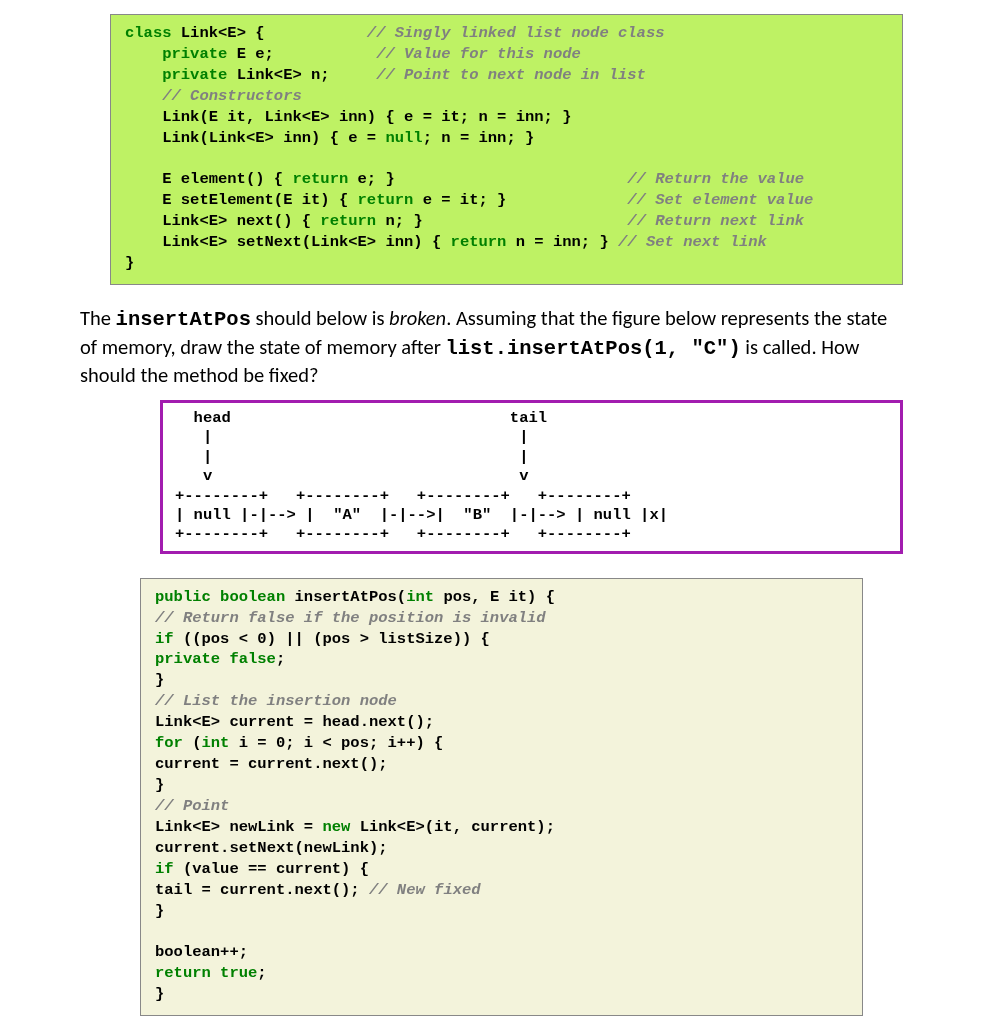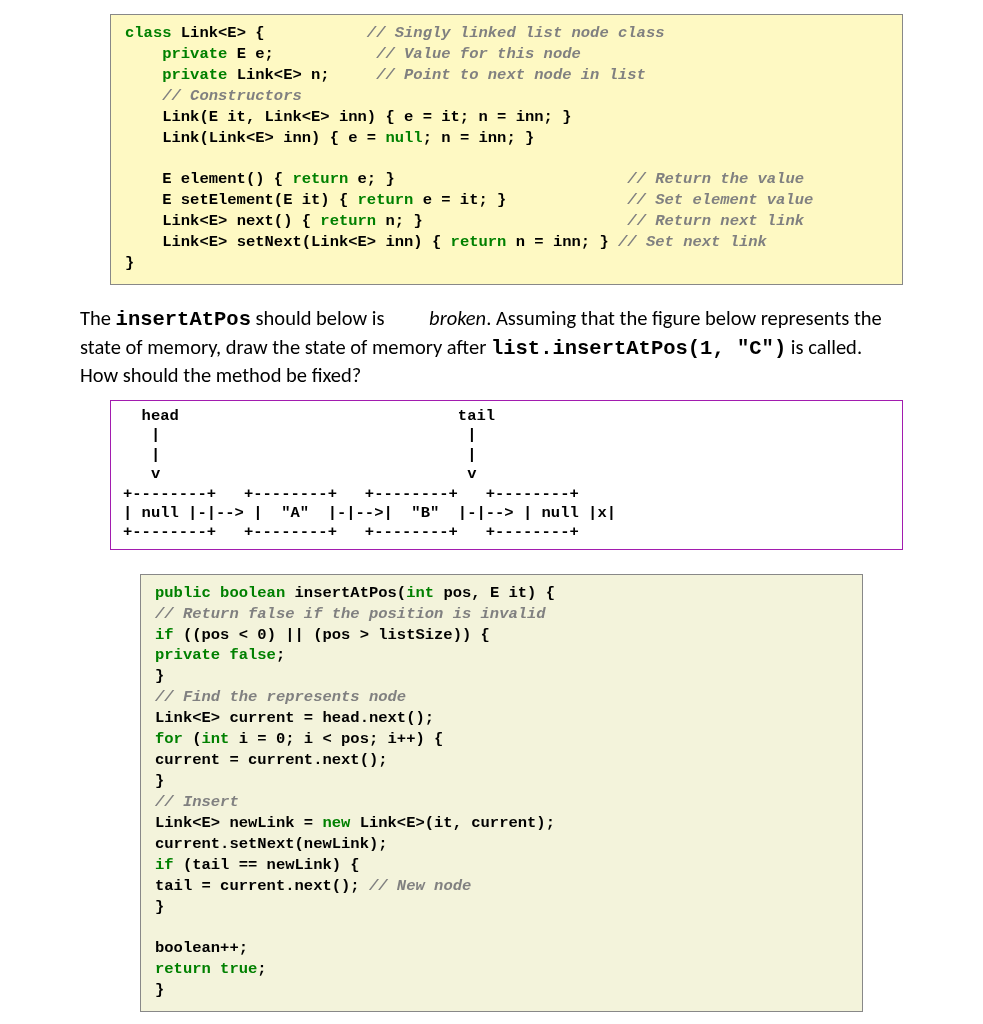--- a/index.html
+++ b/index.html
@@ -14,21 +14,21 @@
   .page {
     padding: 10px 80px 30px 80px;
   }
   .qheader {
     font-size: 20.5px;
     margin-bottom: 6px;
     line-height: 1.3;
   }
   .qheader .b { font-weight: 700; }
   .code-box {
-    background: #fef9c3;
+    background: #bef264;
     border: 1px solid #888;
     padding: 8px 14px 10px 14px;
     margin: 4px 0 16px 30px;
     font-family: "Courier New", monospace;
     font-size: 15.5px;
     line-height: 1.35;
     white-space: pre;
     color: #000;
   }
   .kw { color: #008000; font-weight: 700; }
@@ -38,25 +38,25 @@
 
   .para {
     font-size: 20.5px;
     line-height: 1.35;
     margin: 20px 0 10px 0;
   }
   .mono-inline {
     font-family: "Courier New", monospace;
     font-weight: 700;
   }
-  .i { font-style: italic; margin-left: 40px; }
+  .i { font-style: italic; }
 
   .ascii-box {
-    border: 1px solid #a21caf;
-    margin: 8px 0 24px 30px;
+    border: 3px solid #a21caf;
+    margin: 8px 0 24px 80px;
     padding: 6px 12px 6px 12px;
     font-family: "Courier New", monospace;
     font-size: 15.5px;
     line-height: 1.25;
     white-space: pre;
     font-weight: 700;
   }
   .code-box2 {
     background: #f3f3db;
     border: 1px solid #888;
@@ -98,29 +98,29 @@
 <span>   v                                 v</span>
 <span>+--------+   +--------+   +--------+   +--------+</span>
 <span>| null |-|--&gt; |  "A"  |-|--&gt;|  "B"  |-|--&gt; | null |x|</span>
 <span>+--------+   +--------+   +--------+   +--------+</span></div>
 
   <div class="code-box2"><span class="kw">public boolean</span><span class="fn"> insertAtPos</span><span class="type">(</span><span class="kw">int</span><span class="type"> pos, E it) {</span>
 <span class="cmt">// Return false if the position is invalid</span>
 <span class="kw">if</span><span class="type"> ((pos &lt; </span><span class="type">0</span><span class="type">) || (pos &gt; listSize)) {</span>
 <span class="kw">private false</span><span class="type">;</span>
 <span class="type">}</span>
-<span class="cmt">// Find the represents node</span>
+<span class="cmt">// List the insertion node</span>
 <span class="type">Link&lt;E&gt; current = head.</span><span class="fn">next</span><span class="type">();</span>
 <span class="kw">for</span><span class="type"> (</span><span class="kw">int</span><span class="type"> i = </span><span class="type">0</span><span class="type">; i &lt; pos; i++) {</span>
 <span class="type">current = current.</span><span class="fn">next</span><span class="type">();</span>
 <span class="type">}</span>
-<span class="cmt">// Insert</span>
+<span class="cmt">// Point</span>
 <span class="type">Link&lt;E&gt; newLink = </span><span class="kw">new</span><span class="type"> Link&lt;E&gt;(it, current);</span>
 <span class="type">current.</span><span class="fn">setNext</span><span class="type">(newLink);</span>
-<span class="kw">if</span><span class="type"> (tail == newLink) {</span>
-<span class="type">tail = current.</span><span class="fn">next</span><span class="type">(); </span><span class="cmt">// New node</span>
+<span class="kw">if</span><span class="type"> (value == current) {</span>
+<span class="type">tail = current.</span><span class="fn">next</span><span class="type">(); </span><span class="cmt">// New fixed</span>
 <span class="type">}</span>
 <span></span>
 <span class="type">boolean++;</span>
 <span class="kw">return true</span><span class="type">;</span>
 <span class="type">}</span></div>
 
 </div>
 
 </body></html>

